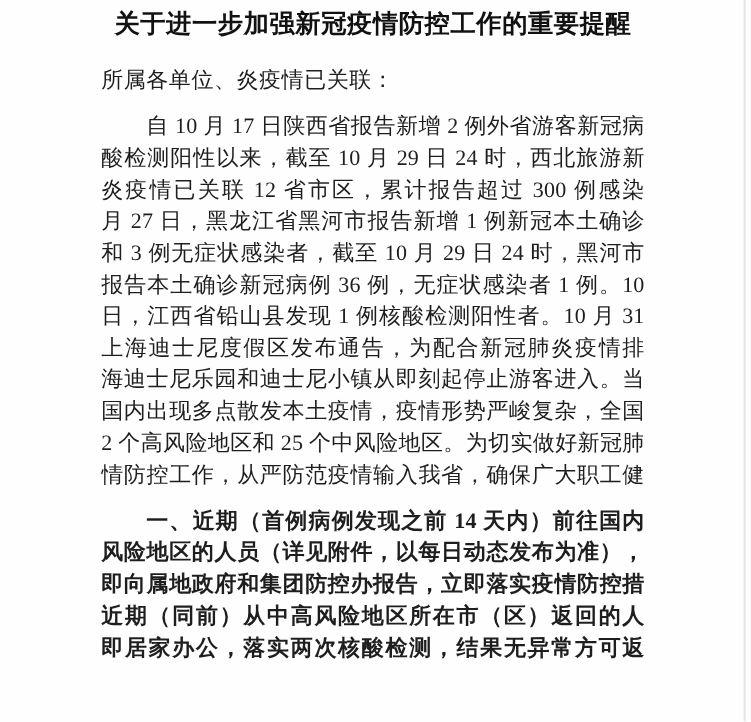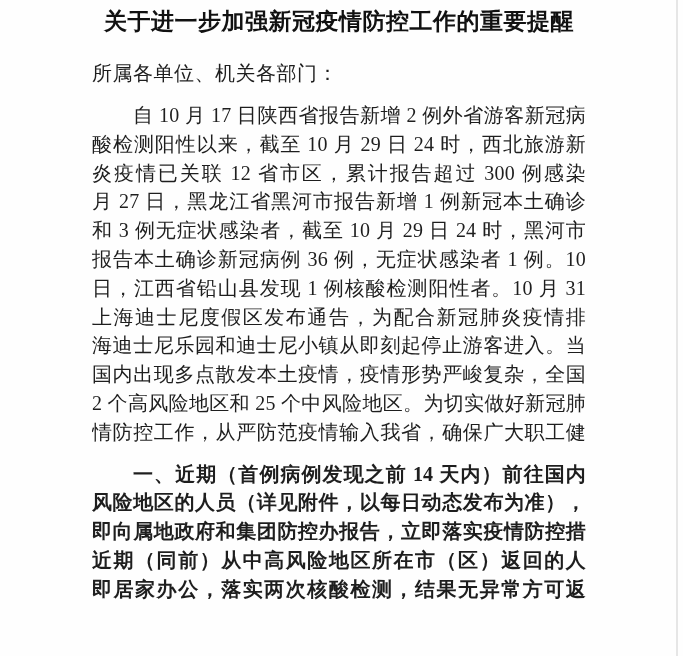--- a/index.html
+++ b/index.html
@@ -69,21 +69,21 @@
 </head>
 <body>
 
 <div class="page">
   <div class="page-edge-line"></div>
 
   <div class="content">
 
     <div class="doc-title">关于进一步加强新冠疫情防控工作的重要提醒</div>
 
-    <div class="salutation">所属各单位、机关各部门：</div>
+    <div class="salutation">所属各单位、炎疫情已关联：</div>
 
     <div class="para para-1">
       <div class="line indent">自 10 月 17 日陕西省报告新增 2 例外省游客新冠病毒核</div>
       <div class="line">酸检测阳性以来，截至 10 月 29 日 24 时，西北旅游新冠肺</div>
       <div class="line">炎疫情已关联 12 省市区，累计报告超过 300 例感染者。10</div>
       <div class="line">月 27 日，黑龙江省黑河市报告新增 1 例新冠本土确诊病例</div>
       <div class="line">和 3 例无症状感染者，截至 10 月 29 日 24 时，黑河市累计</div>
       <div class="line">报告本土确诊新冠病例 36 例，无症状感染者 1 例。10 月 30</div>
       <div class="line">日，江西省铅山县发现 1 例核酸检测阳性者。10 月 31 日，</div>
       <div class="line">上海迪士尼度假区发布通告，为配合新冠肺炎疫情排查，上</div>

